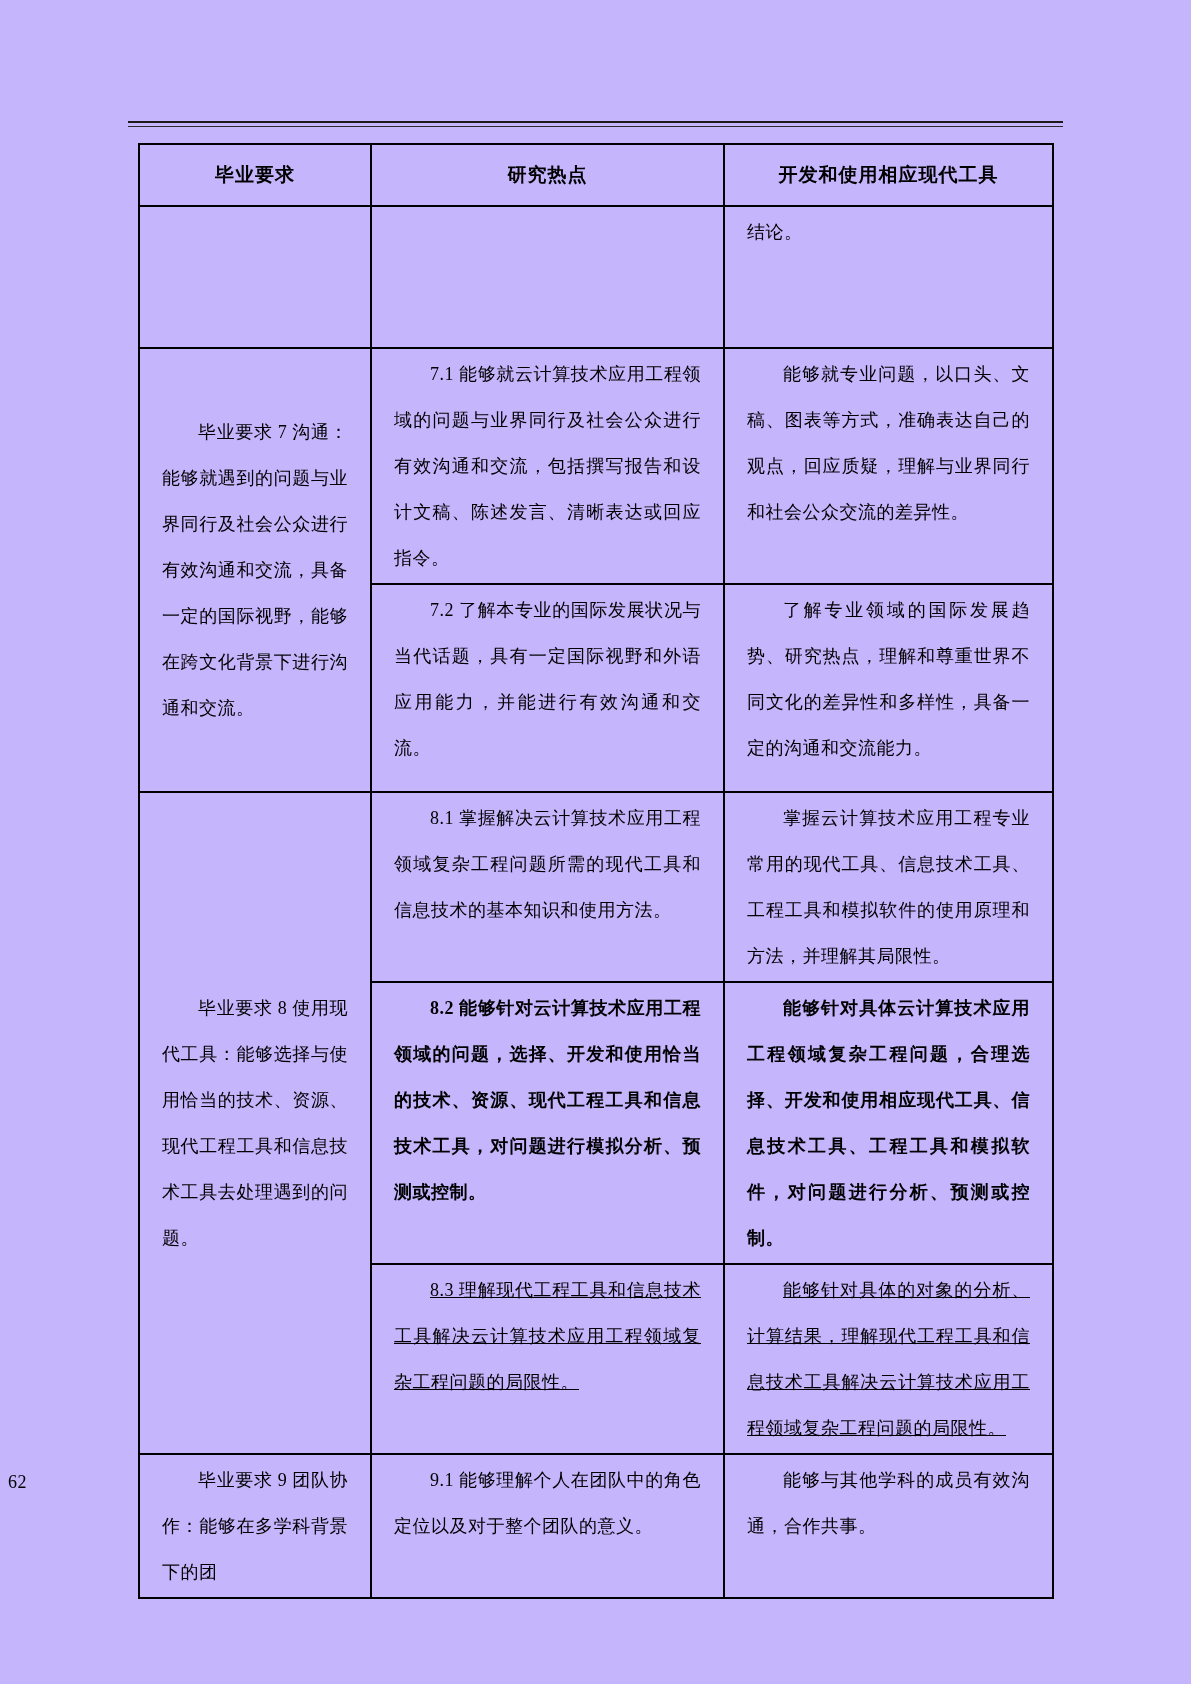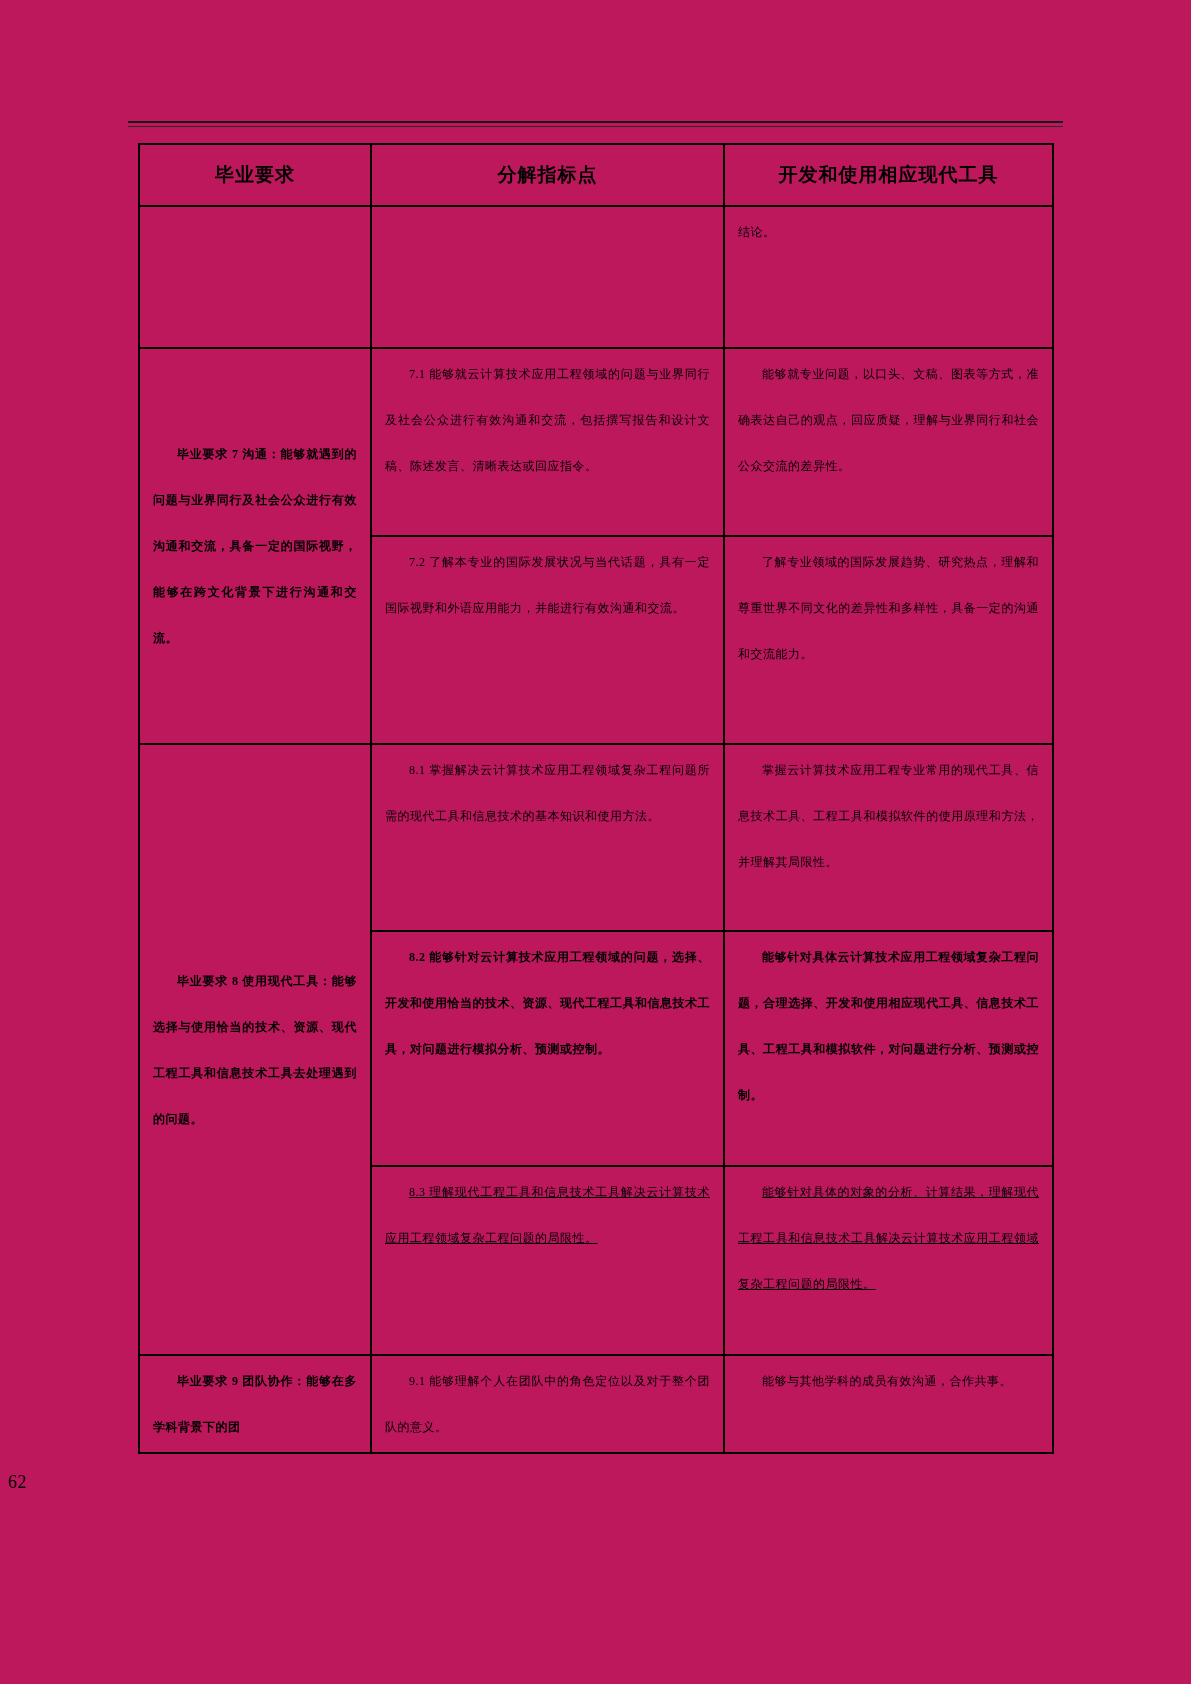--- a/index.html
+++ b/index.html
@@ -10,43 +10,43 @@
     height: 1684px;
     position: relative;
     overflow: hidden;
     font-family: "Liberation Serif", "DejaVu Serif", serif;
     color: #000;
   }
   .page {
     position: absolute;
     left: 0; top: 0;
     width: 1191px; height: 1684px;
-    background: #be185d;
+    background: #c4b5fd;
   }
   .header-rule {
     position: absolute;
     left: 128px;
     top: 121px;
     width: 935px;
     height: 3px;
     border-top: 2px solid #1a1a1a;
     border-bottom: 1px solid #2a2a2a;
   }
   table.req-table {
     position: absolute;
     left: 138px;
     top: 143px;
     width: 914px;
     border-collapse: collapse;
     table-layout: fixed;
   }
   .req-table th, .req-table td {
     border: 2px solid #000;
-    padding: 2px 13px;
-    font-size: 12px;
+    padding: 2px 22px;
+    font-size: 18px;
     vertical-align: top;
     overflow: hidden;
   }
   .req-table th {
     font-family: "Liberation Sans", "DejaVu Sans", sans-serif;
     font-weight: bold;
     font-size: 19px;
     text-align: center;
     vertical-align: middle;
     height: 56px;
@@ -56,21 +56,20 @@
   .req-table td p {
     margin: 0;
     line-height: 46px;
     text-align: justify;
     text-justify: inter-character;
     text-indent: 2em;
     letter-spacing: 0.5px;
   }
   .req-table td.req-cell {
     vertical-align: middle;
-    font-weight: bold;
   }
   .req-table td p.no-indent {
     text-indent: 0;
   }
   tr.r-cont   { height: 142px; }
   tr.r-7-1    { height: 188px; }
   tr.r-7-2    { height: 208px; margin-top: 12px; }
   tr.r-8-1    { height: 187px; }
   tr.r-8-2    { height: 235px; font-weight: bold; }
   tr.r-8-3    { height: 189px; text-decoration: underline; }
@@ -94,21 +93,21 @@
 
   <table class="req-table">
     <colgroup>
       <col style="width:232px">
       <col style="width:353px">
       <col style="width:329px">
     </colgroup>
     <thead>
       <tr>
         <th>毕业要求</th>
-        <th>分解指标点</th>
+        <th>研究热点</th>
         <th>开发和使用相应现代工具</th>
       </tr>
     </thead>
     <tbody>
       <tr class="r-cont">
         <td></td>
         <td></td>
         <td>
           <p class="no-indent">结论。</p>
         </td>

